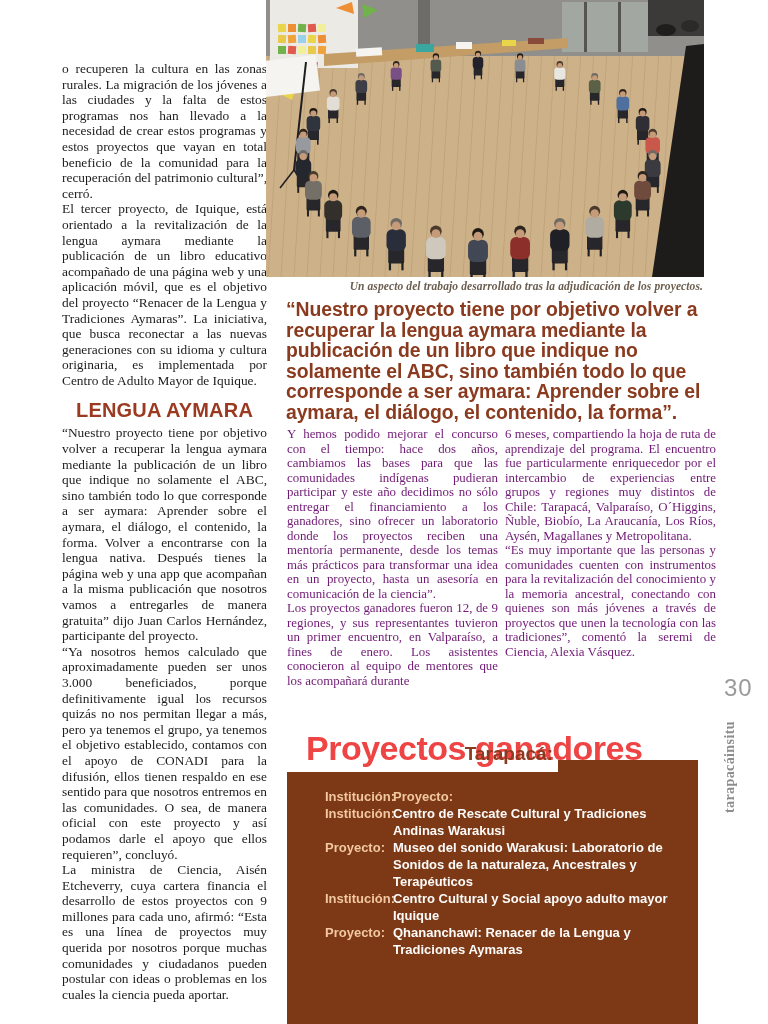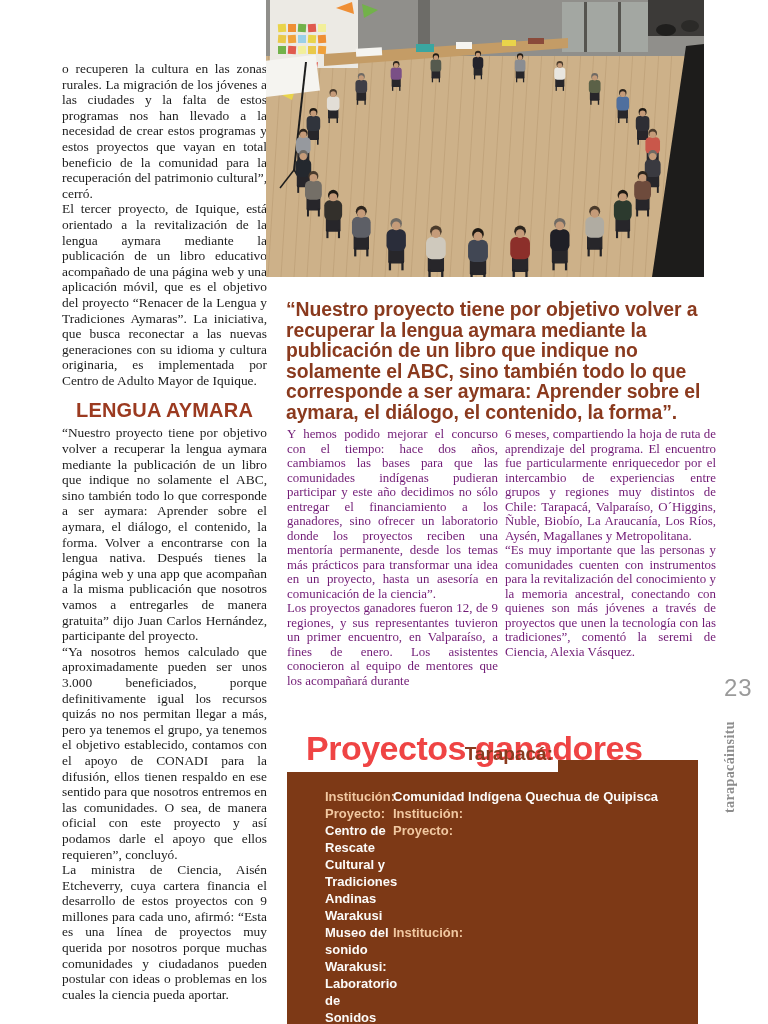--- a/index.html
+++ b/index.html
@@ -370,20 +370,21 @@
             <rect x="-8.5" y="-13" width="17" height="19" rx="5" fill="#414754"></rect>
             <circle cx="0" cy="-18" r="5" fill="#1f1a14"></circle>
             <circle cx="0" cy="-16" r="3.8" fill="#c59b79"></circle>
           </g>
         </g>
 
       <polygon points="420,46 438,44 438,277 386,277" fill="#1d1c1b"></polygon>
     </svg>
   </figure>
 
+  <div class="caption">Un aspecto del trabajo desarrollado tras la adjudicación de los proyectos.</div>
 
   <div class="pull-quote">“Nuestro proyecto tiene por objetivo volver a recuperar la lengua aymara mediante la publicación de un libro que indique no solamente el ABC, sino también todo lo que corresponde a ser aymara: Aprender sobre el aymara, el diálogo, el contenido, la forma”.</div>
 
   <section class="mcol col1">
 
   <p>Y hemos podido mejorar el concurso con el tiempo: hace dos años, cambiamos las bases para que las comunidades indígenas pudieran participar y este año decidimos no sólo entregar el financiamiento a los ganadores, sino ofrecer un laboratorio donde los proyectos reciben una mentoría permanente, desde los temas más prácticos para transformar una idea en un proyecto, hasta un asesoría en comunicación de la ciencia”.</p>
       <p>Los proyectos ganadores fueron 12, de 9 regiones, y sus representantes tuvieron un primer encuentro, en Valparaíso, a fines de enero. Los asistentes conocieron al equipo de mentores que los acompañará durante</p>
     </section>
   <section class="mcol col2">
 
@@ -391,34 +392,33 @@
       <p>“Es muy importante que las personas y comunidades cuenten con instrumentos para la revitalización del conocimiento y la memoria ancestral, conectando con quienes son más jóvenes a través de proyectos que unen la tecnología con las tradiciones”, comentó la seremi de Ciencia, Alexia Vásquez.</p>
     </section>
 
   <h1 class="winners-title">Proyectos ganadores</h1>
   <div class="region-label">Tarapacá:</div>
   <div class="box-step"></div>
   <section class="winners-box">
     <div class="entries">
 
         <div class="entry-label">Institución:</div>
-        <div class="entry-value">Comunidad Indígena Quechua de Quipisca</div>
 
         <div class="entry-label">Proyecto:</div>
 
         <div class="entry-label">Institución:</div>
         <div class="entry-value">Centro de Rescate Cultural y Tradiciones Andinas Warakusi</div>
 
         <div class="entry-label">Proyecto:</div>
         <div class="entry-value">Museo del sonido Warakusi: Laboratorio de Sonidos de la naturaleza, Ancestrales y Terapéuticos</div>
 
         <div class="entry-label">Institución:</div>
         <div class="entry-value">Centro Cultural y Social apoyo adulto mayor Iquique</div>
 
         <div class="entry-label">Proyecto:</div>
         <div class="entry-value">Qhananchawi: Renacer de la Lengua y Tradiciones Aymaras</div>
       </div>
   </section>
 
-  <div class="page-number">23</div>
+  <div class="page-number">30</div>
   <div class="magazine-name">tarapacáinsitu</div>
 
 </div>
 
 </body></html>

